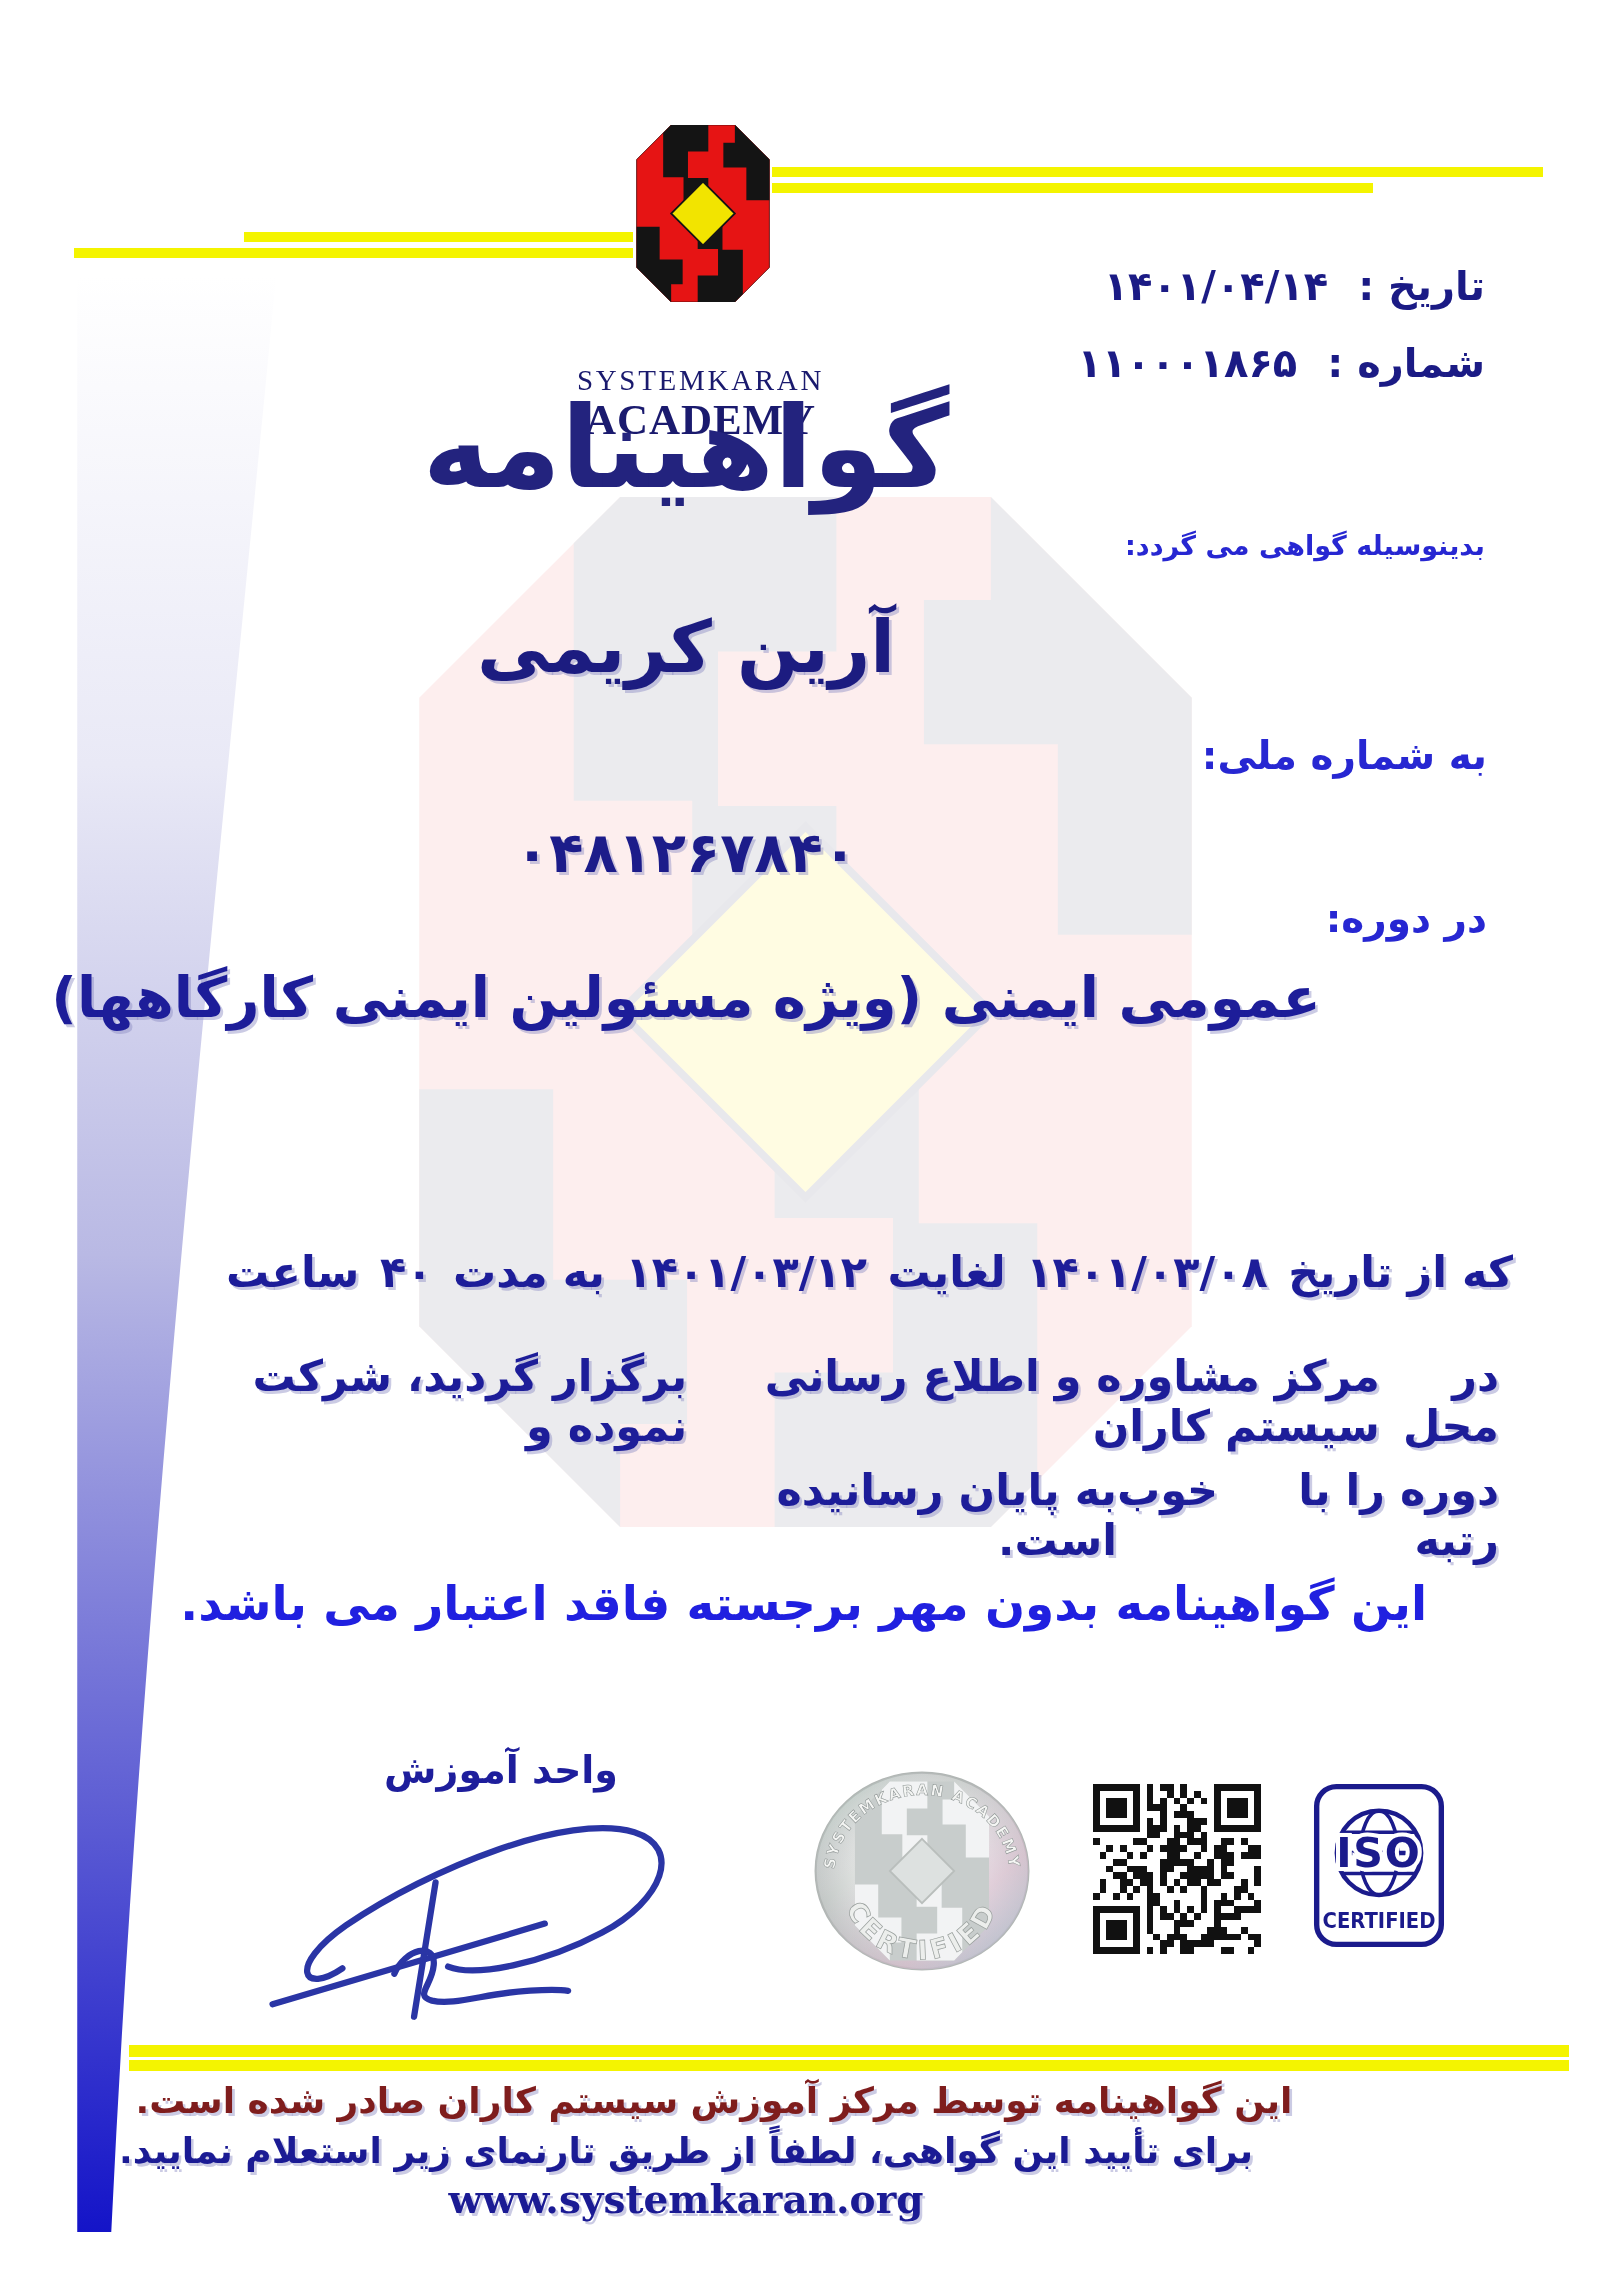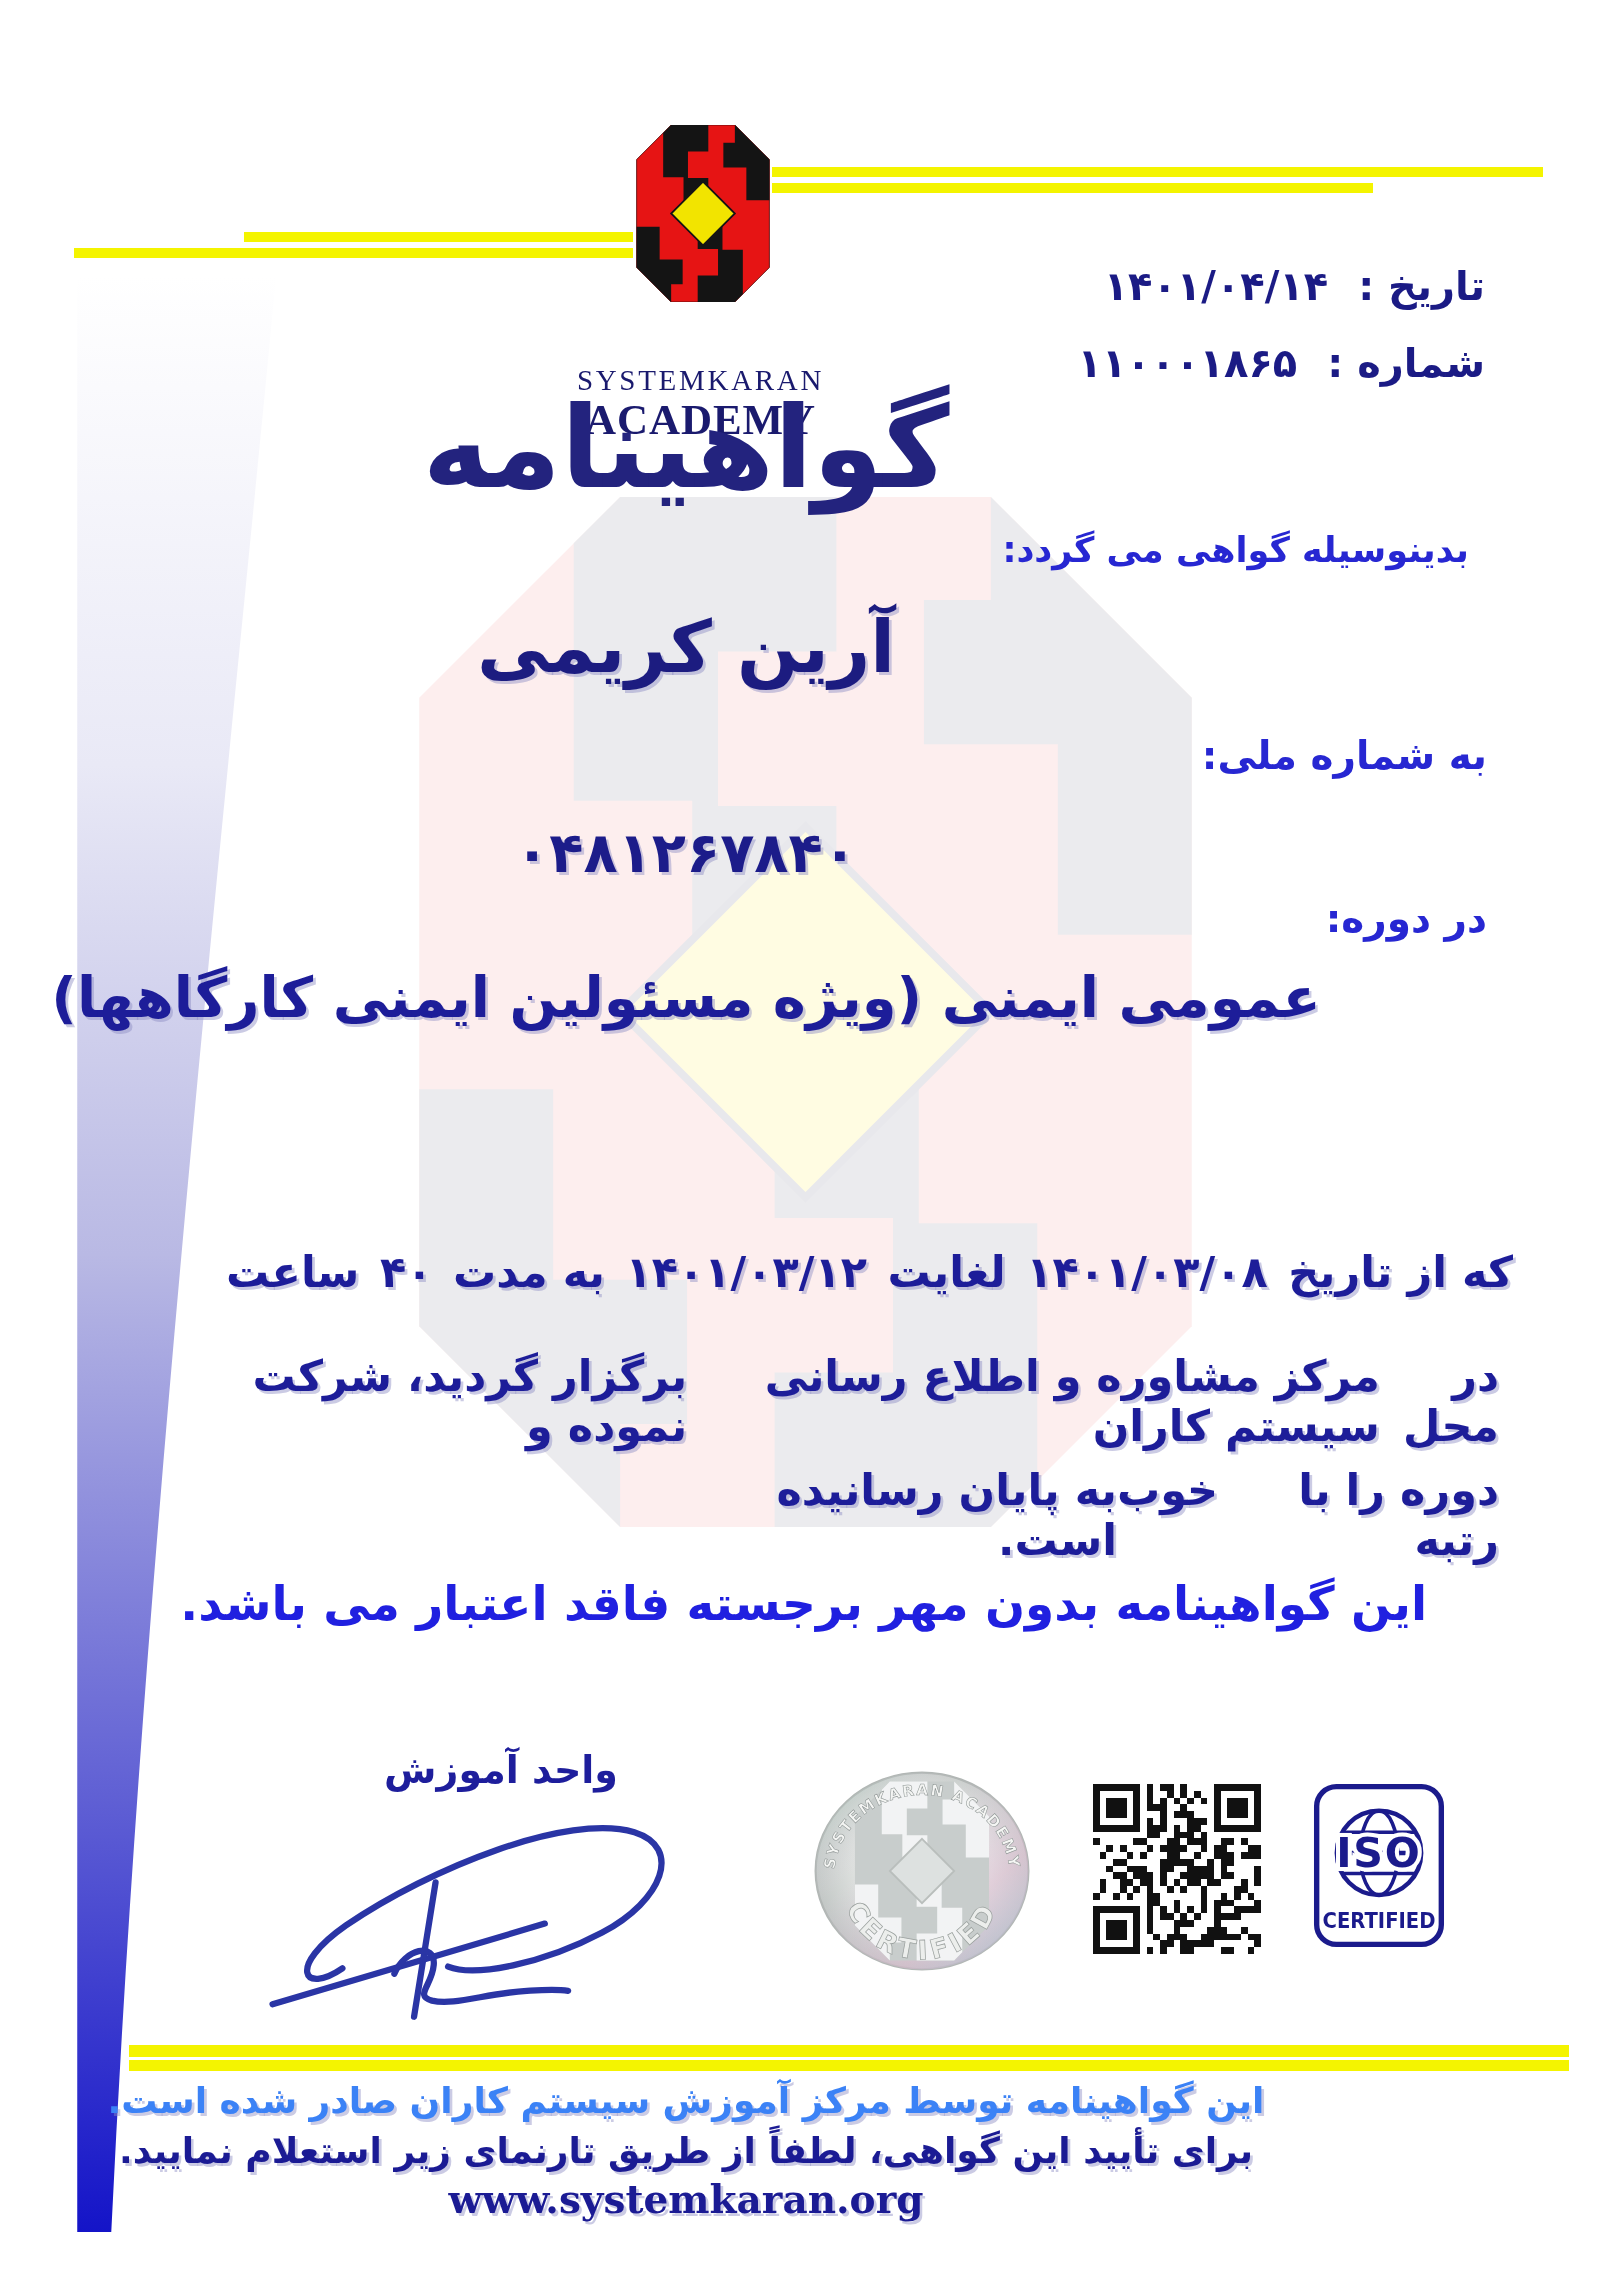--- a/index.html
+++ b/index.html
@@ -12,37 +12,37 @@
   .shadowed{text-shadow:2.7px 2.7px 0 rgba(140,140,195,.45);}
   .center{text-align:center;left:0;width:1372px;}
   
   #brand{left:566px;top:365px;width:269px;text-align:center;color:#1a1a6e;z-index:2;}
   #brand .l1{font-family:"Liberation Serif",serif;font-size:29px;letter-spacing:2.7px;line-height:1.1;}
   #brand .l2{font-family:"Liberation Serif",serif;font-size:43px;font-weight:bold;line-height:1.05;letter-spacing:0.9px;}
   .meta-row{position:absolute;right:136px;display:flex;direction:rtl;gap:30px;
             font-size:40px;font-weight:bold;color:#1b1b85;z-index:2;}
   
   #cert-title{top:392px;font-size:113px;font-weight:bold;color:#23237e;line-height:1;z-index:2;}
-  #intro{right:152px;top:530px;font-size:35px;z-index:2;}
+  #intro{right:136px;top:530px;font-size:27px;z-index:2;}
   #recipient{top:605px;font-size:72px;font-weight:bold;color:#1c1c80;z-index:2;}
   #nid-label{right:134px;top:733px;font-size:39px;z-index:2;text-align:right;}
   #nid{top:820px;font-size:56px;font-weight:bold;color:#1c1c8a;z-index:2;}
   #course-label{right:134px;top:896px;font-size:39px;z-index:2;margin-left:21px;}
   #course{top:965px;font-size:56px;font-weight:bold;color:#1d1d99;z-index:2;}
   .bodyline{position:absolute;display:flex;direction:rtl;justify-content:space-between;
             font-size:43px;font-weight:bold;color:#1d1d99;z-index:2;}
   #line1{left:226px;width:1287px;top:1247px;}
   #line2{left:226px;width:1273px;top:1351px;}
   #line3{left:673px;width:826px;top:1465px;}
   #validity{left:322px;width:1105px;top:1576px;text-align:center;font-size:47px;
             font-weight:bold;color:#2020e0;z-index:2;}
   #unit-label{left:385px;width:233px;top:1748px;font-size:38px;
               font-weight:bold;color:#1e1e9c;z-index:2;}
   
-  #footer1{top:2080px;font-size:36px;font-weight:bold;color:#3b82f6;z-index:2;}
+  #footer1{top:2080px;font-size:36px;font-weight:bold;color:#7f1d1d;z-index:2;padding-left:28px;}
   #footer2{top:2130px;font-size:36px;font-weight:bold;color:#1b1b94;z-index:2;}
   #site{top:2176px;font-size:39px;font-weight:bold;color:#1b1b94;
         font-family:"DejaVu Serif",serif;z-index:2;}
   svg text{font-family:"DejaVu Sans",sans-serif;}
 </style>
 </head>
 <body>
 
 <div id="page">
 

